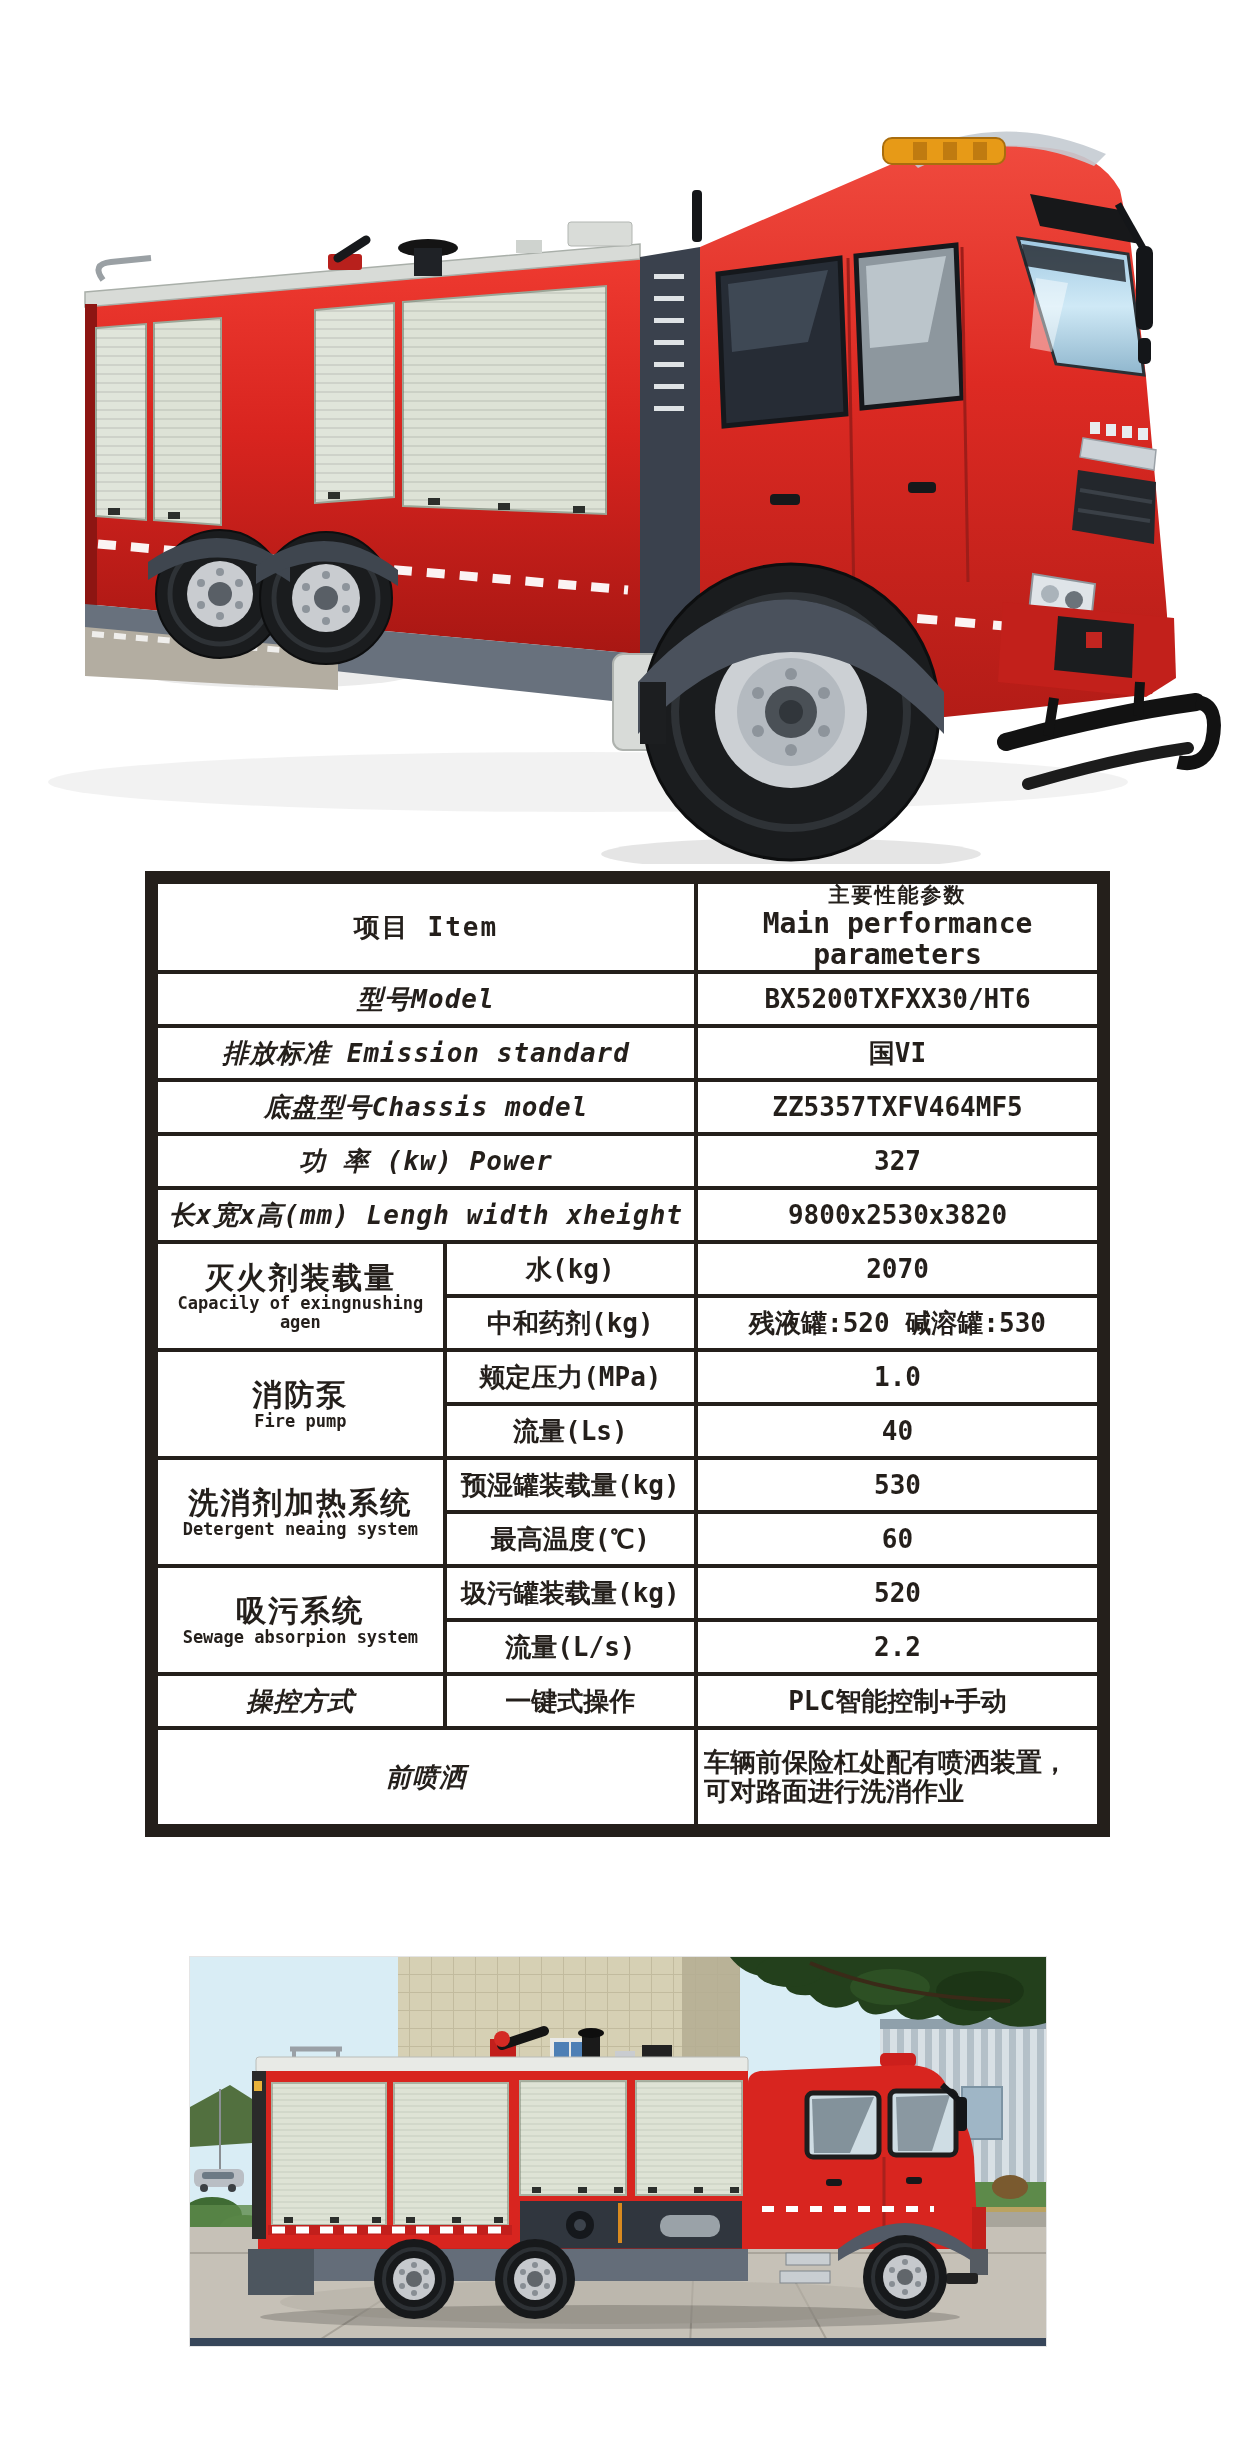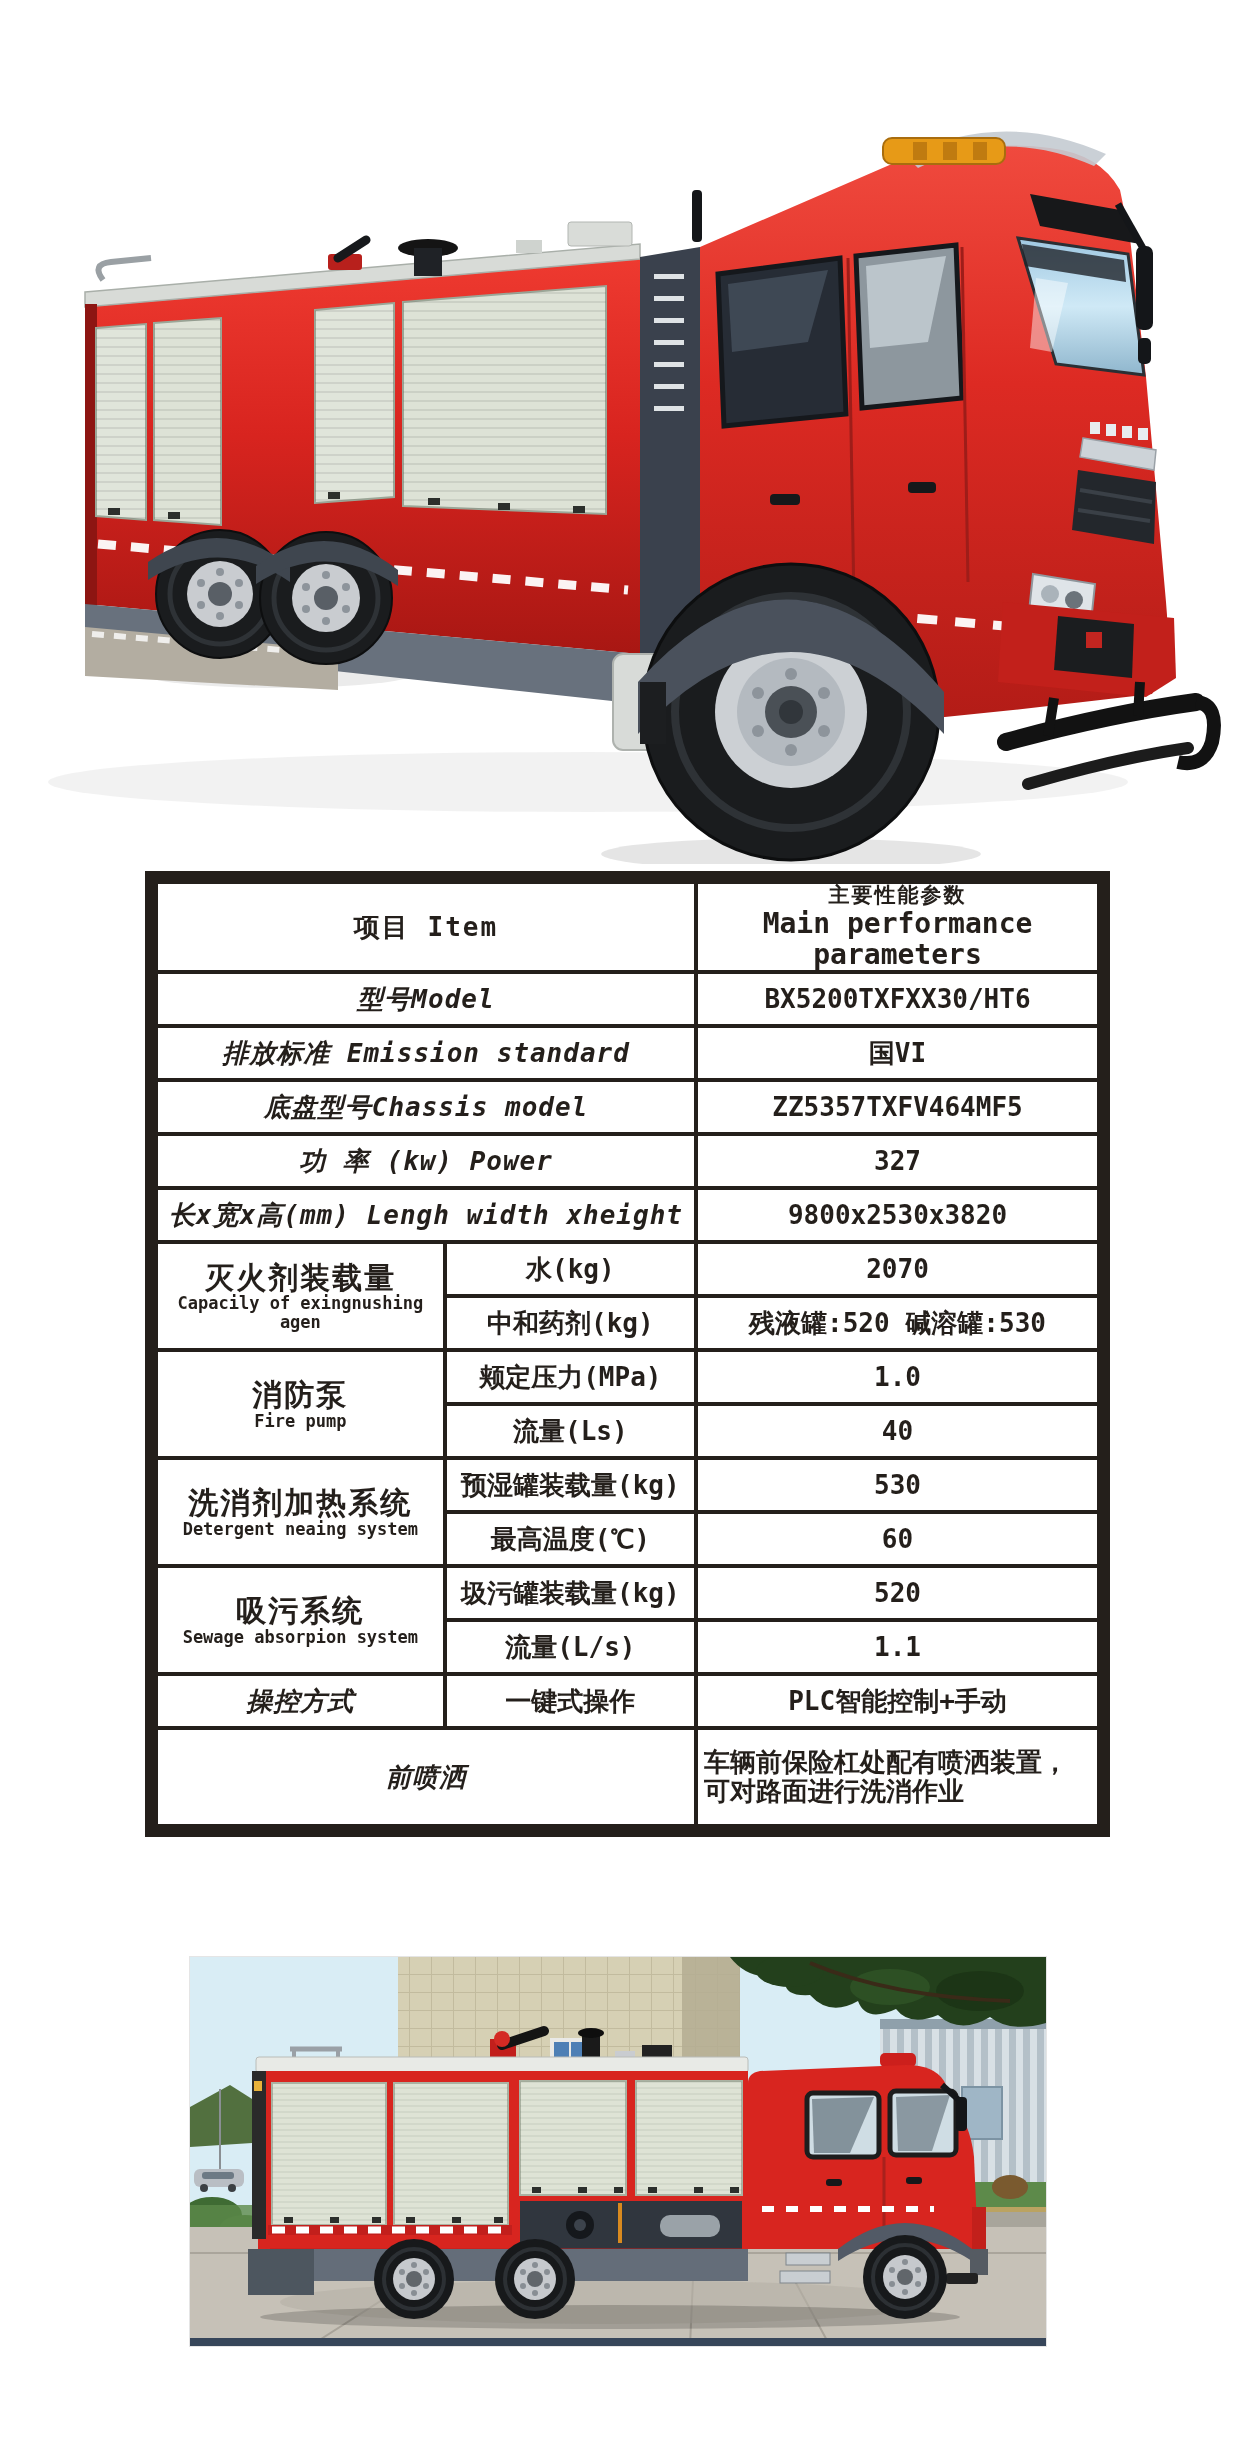--- a/index.html
+++ b/index.html
@@ -307,21 +307,21 @@
       <tr>
         <td rowspan="2">
           <div class="g-zh">吸污系统</div>
           <div class="g-en">Sewage absorpion system</div>
         </td>
         <td>圾污罐装载量(kg)</td>
         <td>520</td>
       </tr>
       <tr>
         <td>流量(L/s)</td>
-        <td>1.1</td>
+        <td>2.2</td>
       </tr>
 
       <tr>
         <td class="lbl">操控方式</td>
         <td>一键式操作</td>
         <td>PLC智能控制+手动</td>
       </tr>
       <tr class="spray-row">
         <td colspan="2" class="lbl">前喷洒</td>
         <td class="spray-val">车辆前保险杠处配有喷洒装置，可对路面进行洗消作业</td>

